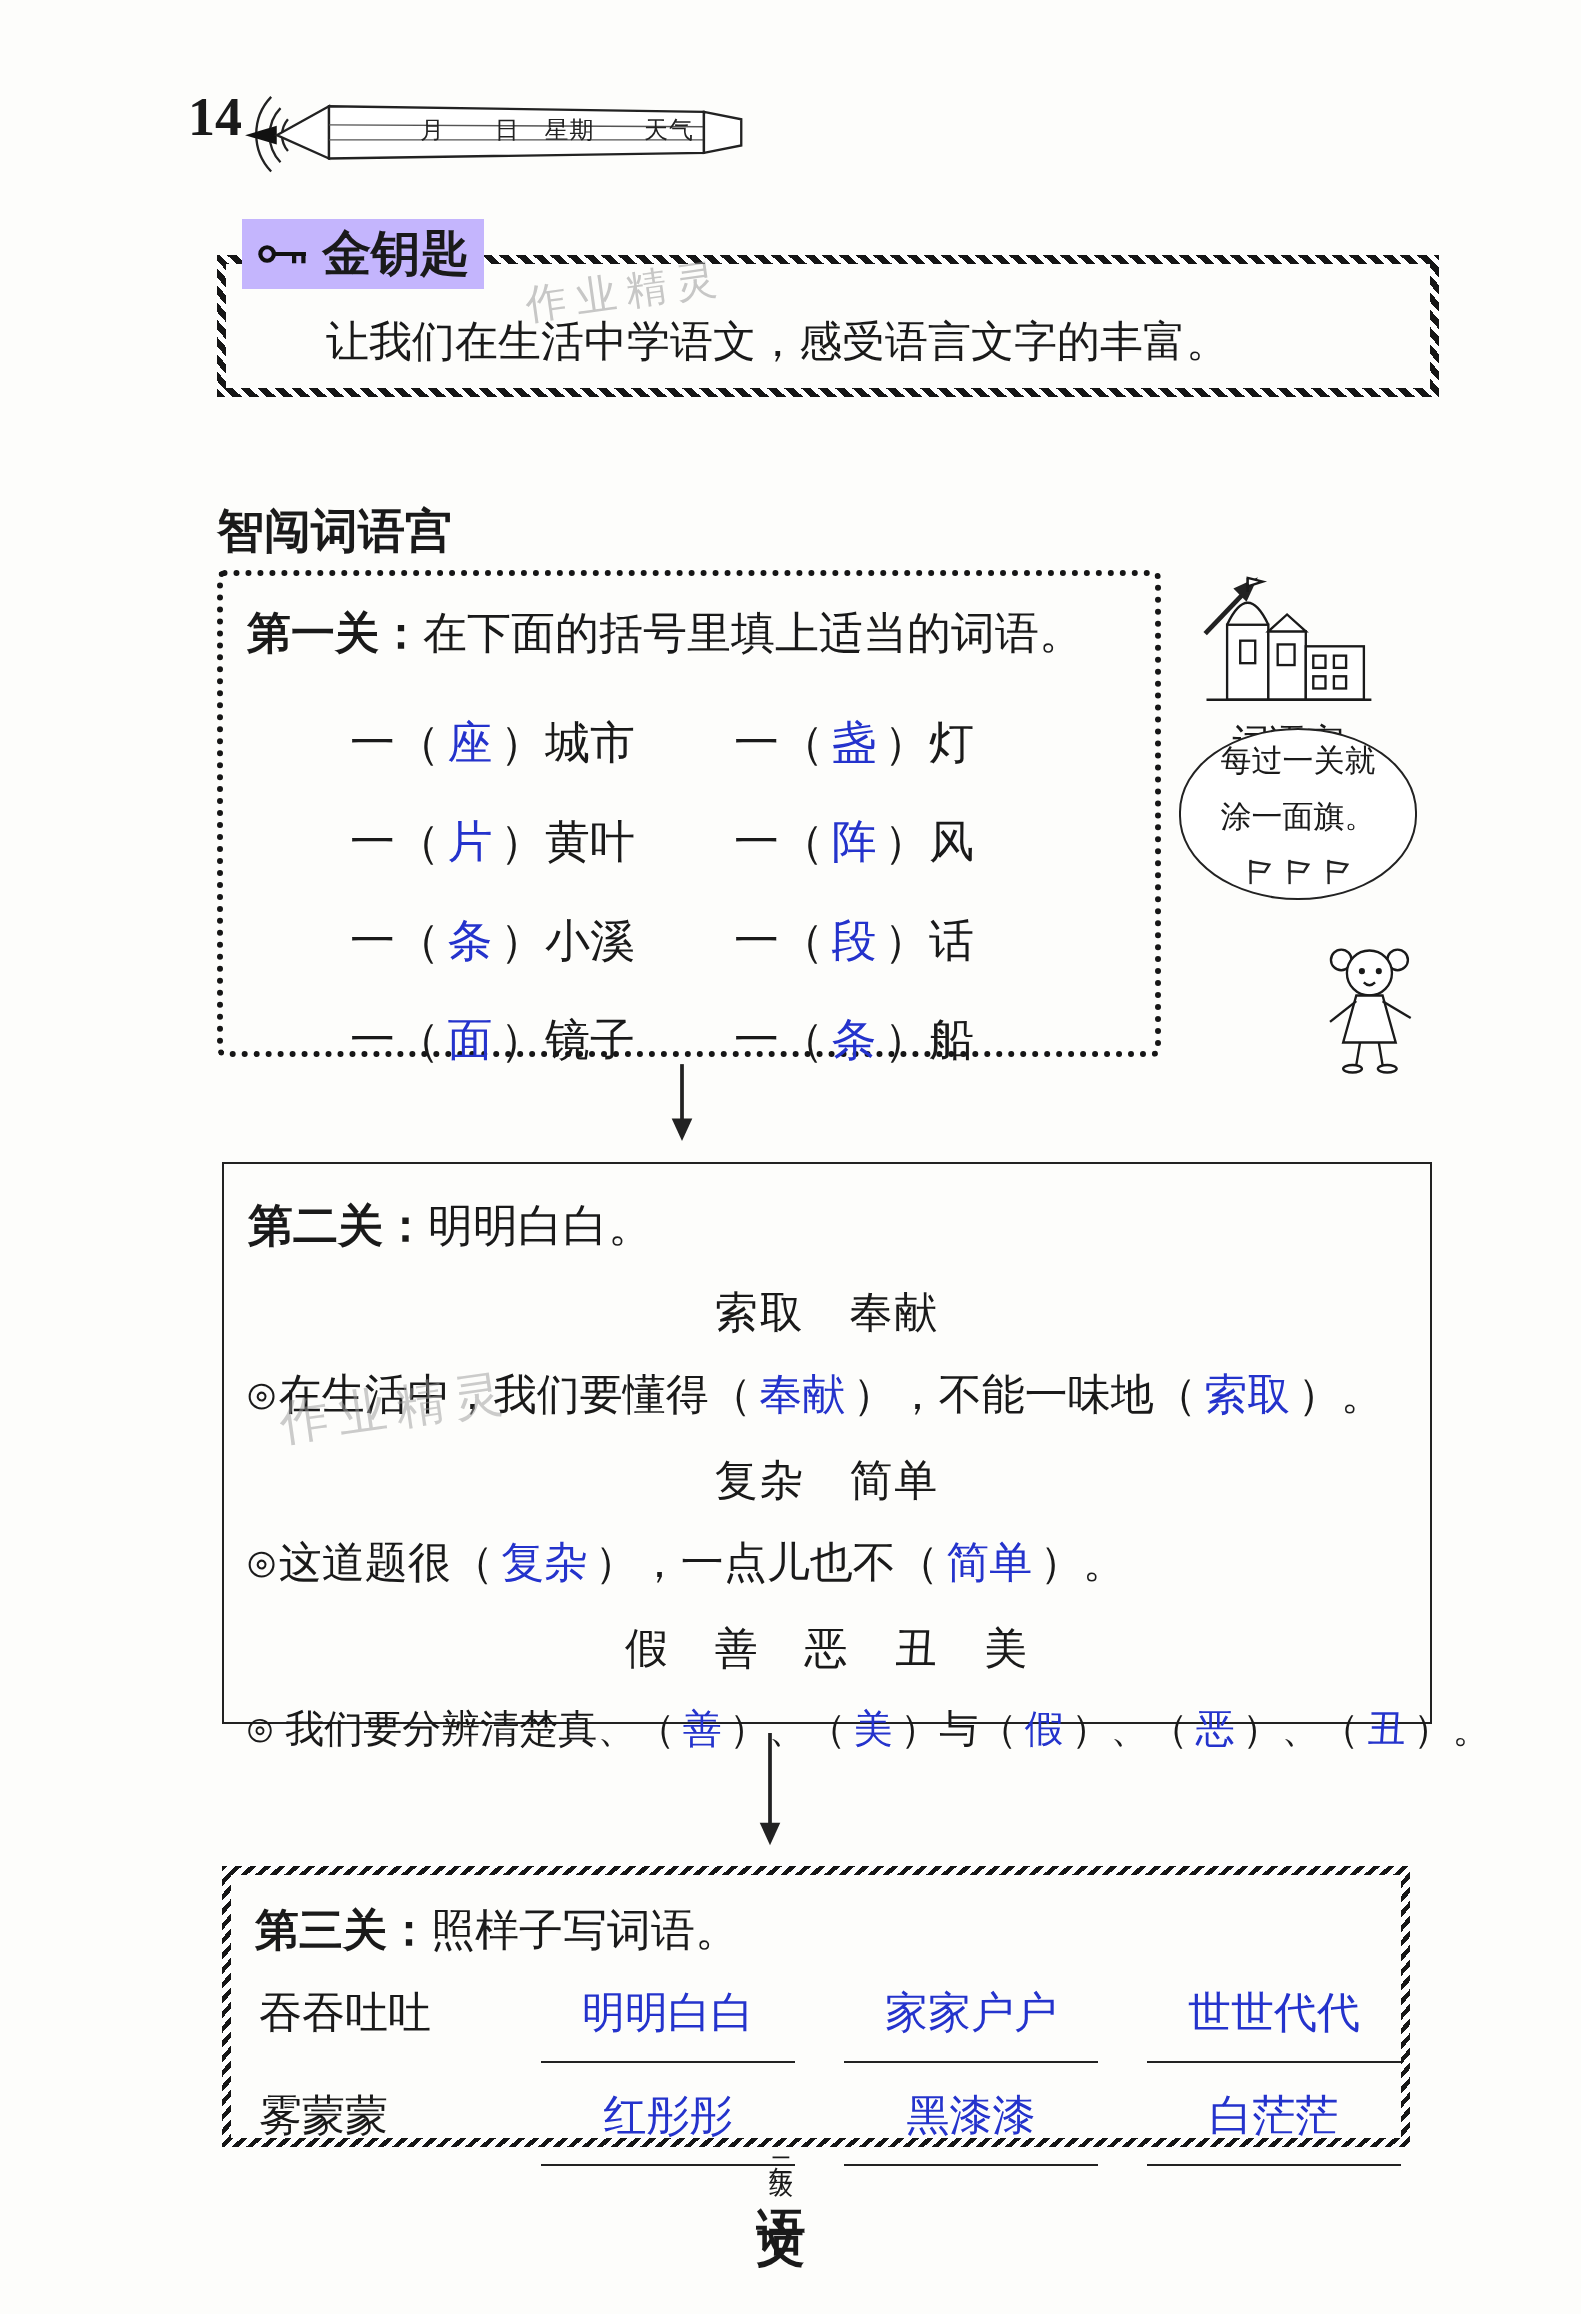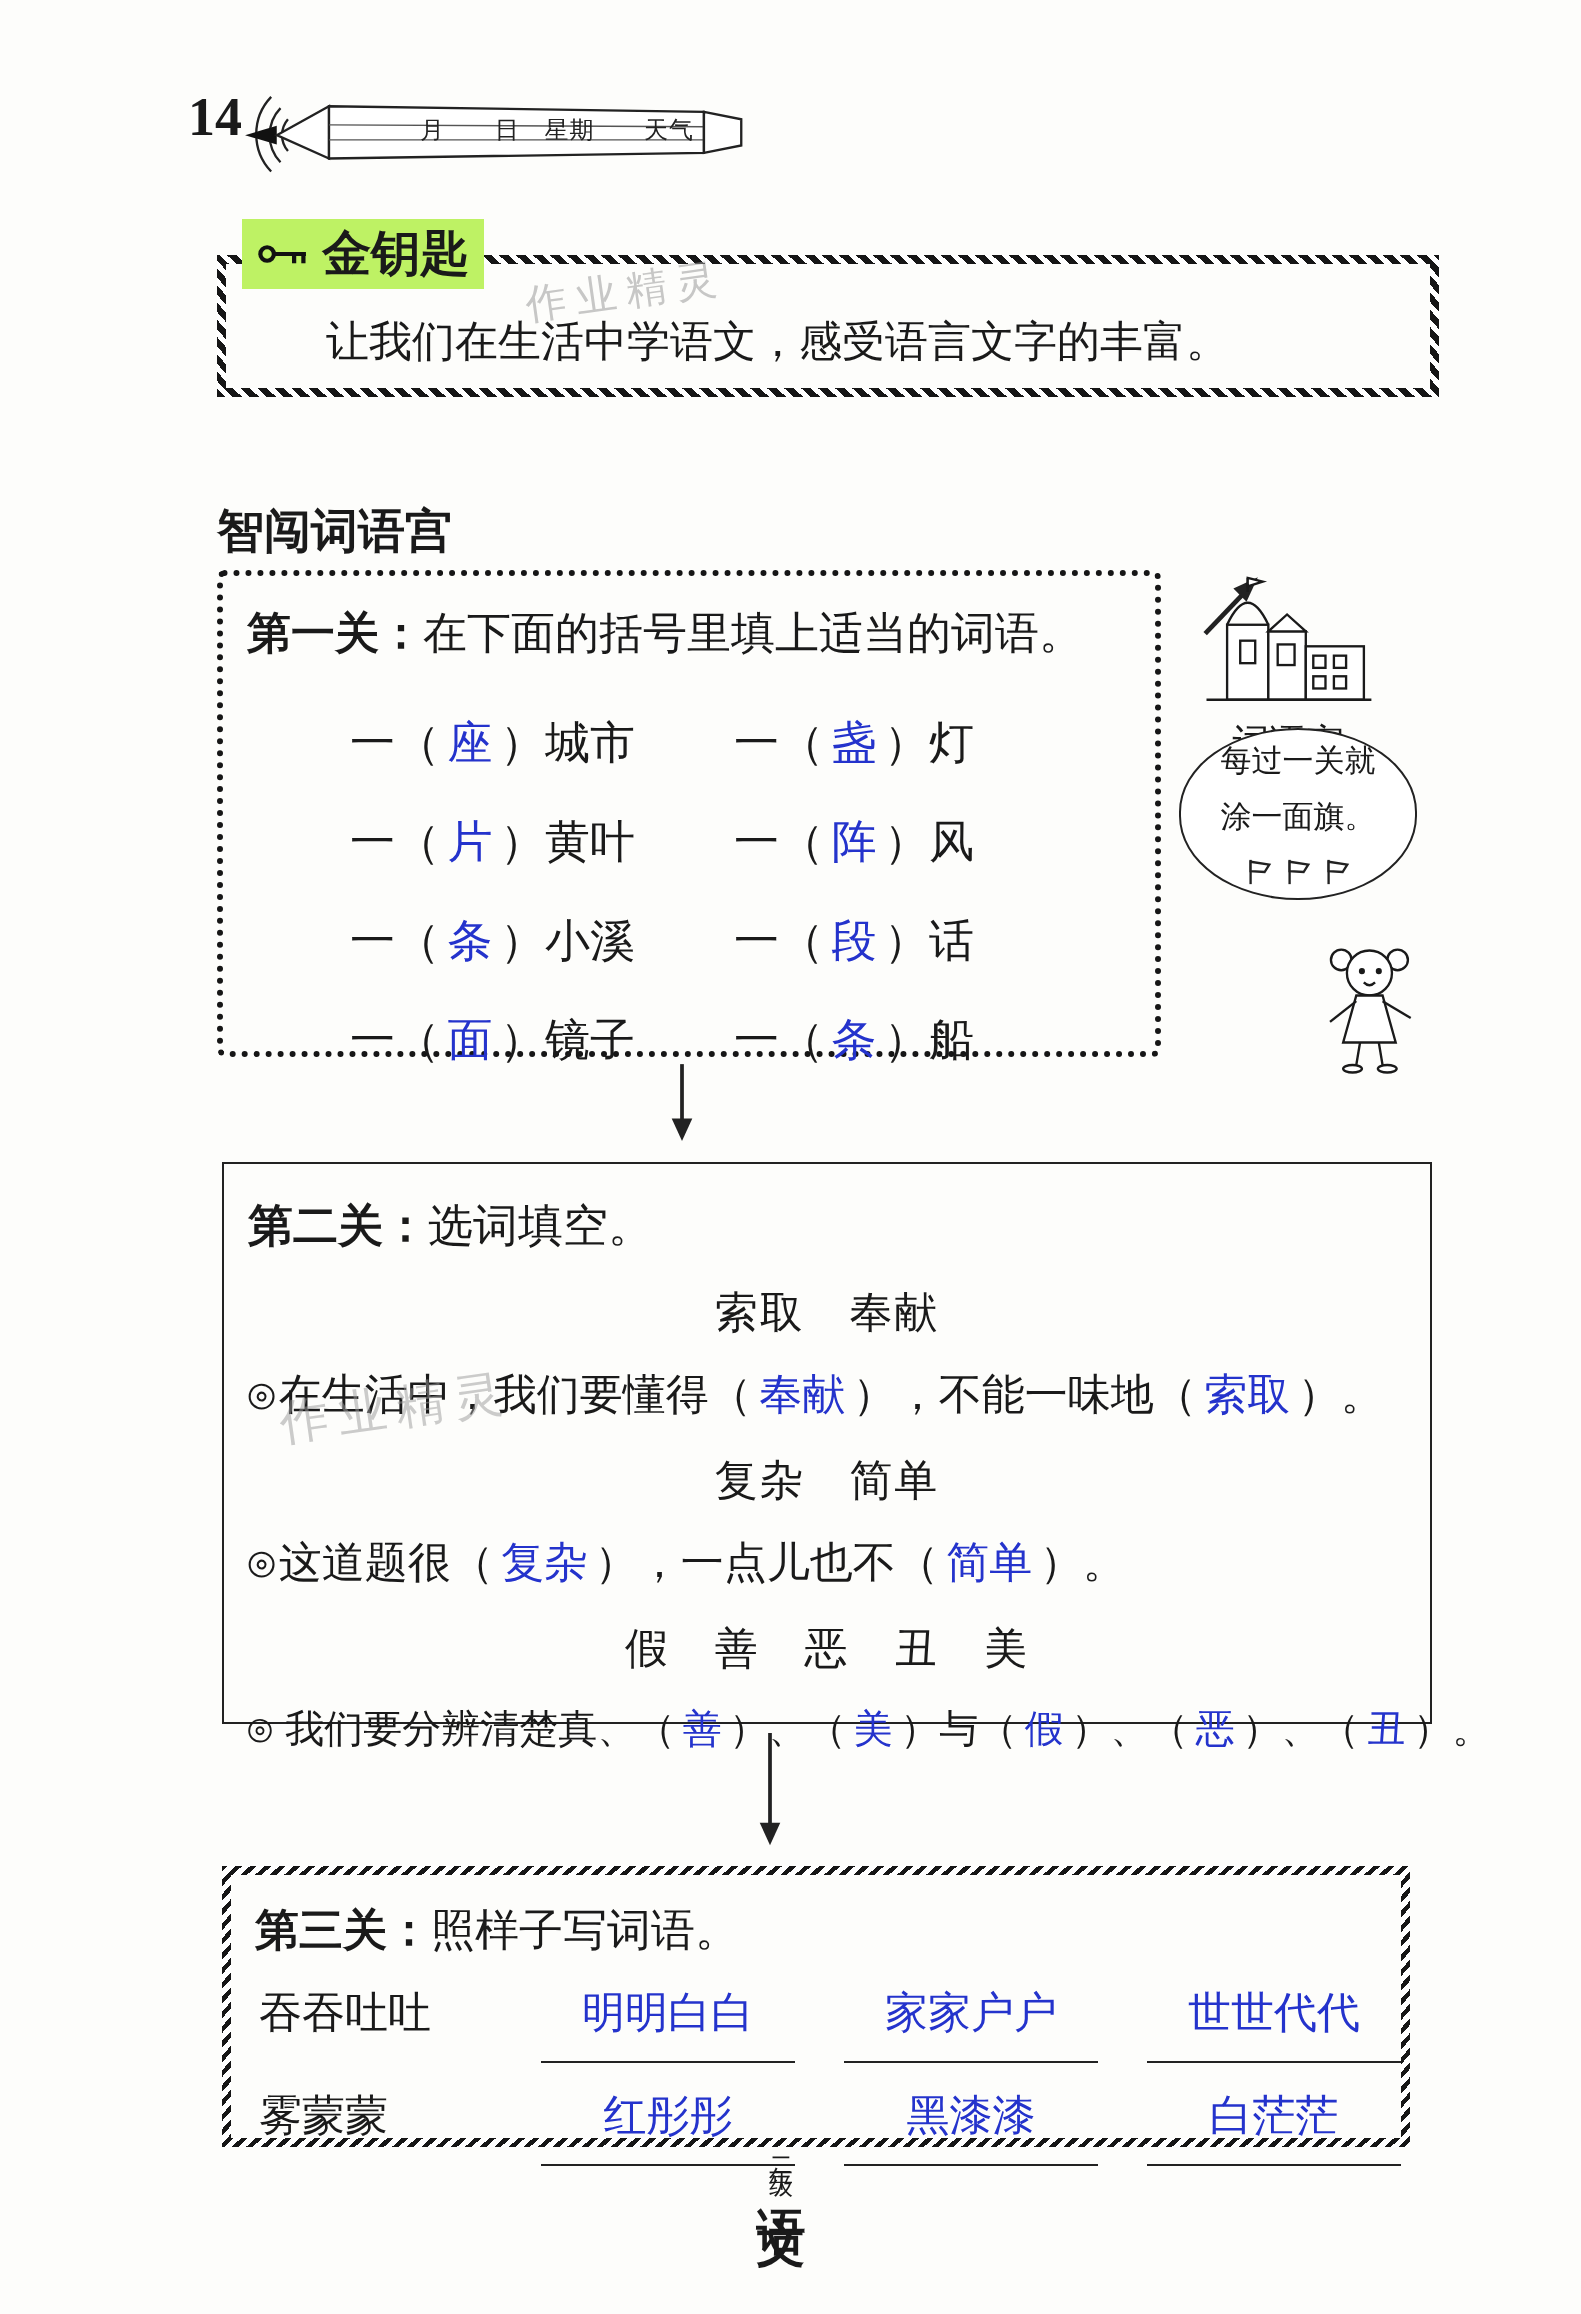--- a/index.html
+++ b/index.html
@@ -19,21 +19,21 @@
   .pencil-wrap{left:184px;top:82px;z-index:1;}
   .header-fields{left:420px;top:114px;font-size:24px;letter-spacing:0.9px;color:#222;z-index:2;}
 
   
   .gk-box{
     left:217px;top:255px;width:1222px;height:142px;box-sizing:border-box;
     border:9.4px solid #161616;
     border-image:repeating-linear-gradient(45deg,#161616 0 6.6px,#ffffff 6.6px 12px) 10;
   }
   .gk-title{
-    left:242px;top:219px;background:#bef264;padding:1.9px 15px;
+    left:242px;top:219px;background:#c4b5fd;padding:1.9px 15px;
     font-size:49px;font-weight:bold;display:flex;align-items:center;gap:11.2px;z-index:2;
     font-family:"Liberation Sans",sans-serif;
   }
   .gk-text{left:326px;top:313px;font-size:43px;}
 
   .main-heading{left:217px;top:500px;font-size:47px;font-weight:bold;
     font-family:"Liberation Sans",sans-serif;}
 
   
   .l1-box{
@@ -220,21 +220,21 @@
     </g>
   </svg>
 
   <svg class="abs arrow-down-1" width="30" height="79" viewBox="0 0 32 84">
     <line x1="16" y1="0" x2="16" y2="62" stroke="#222" stroke-width="4"></line>
     <polygon points="16,82 5,58 27,58" fill="#222"></polygon>
   </svg>
 
   <div class="l2-box">
     <div class="l2-title">
-      <span class="sans bold">第二关：</span><span>选词填空。</span>
+      <span class="sans bold">第二关：</span><span>明明白白。</span>
     </div>
     <div class="bank">索取　奉献</div>
     <div class="sent">
       <span>⊙在生活中，我们要懂得（</span><span class="blue ans">奉献</span><span>），不能一味地（</span><span class="blue ans">索取</span><span>）。</span>
     </div>
     <div class="bank">复杂　简单</div>
     <div class="sent">
       <span>⊙这道题很（</span><span class="blue ans">复杂</span><span>），一点儿也不（</span><span class="blue ans">简单</span><span>）。</span>
     </div>
     <div class="bank">假　善　恶　丑　美</div>

